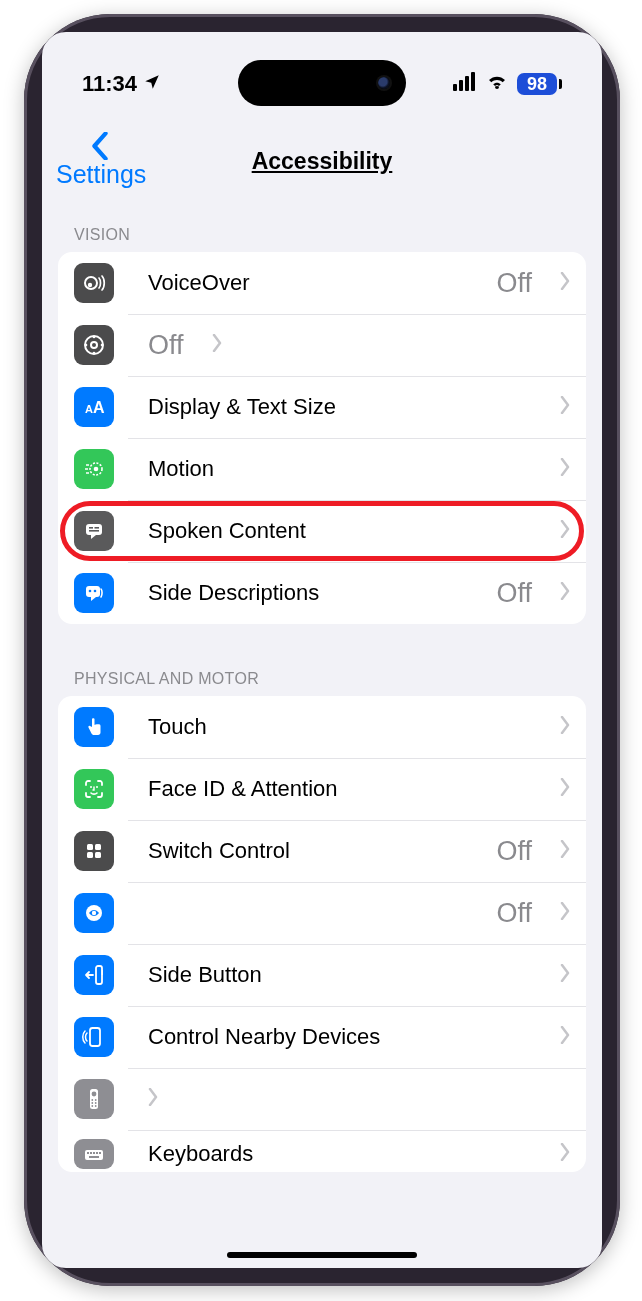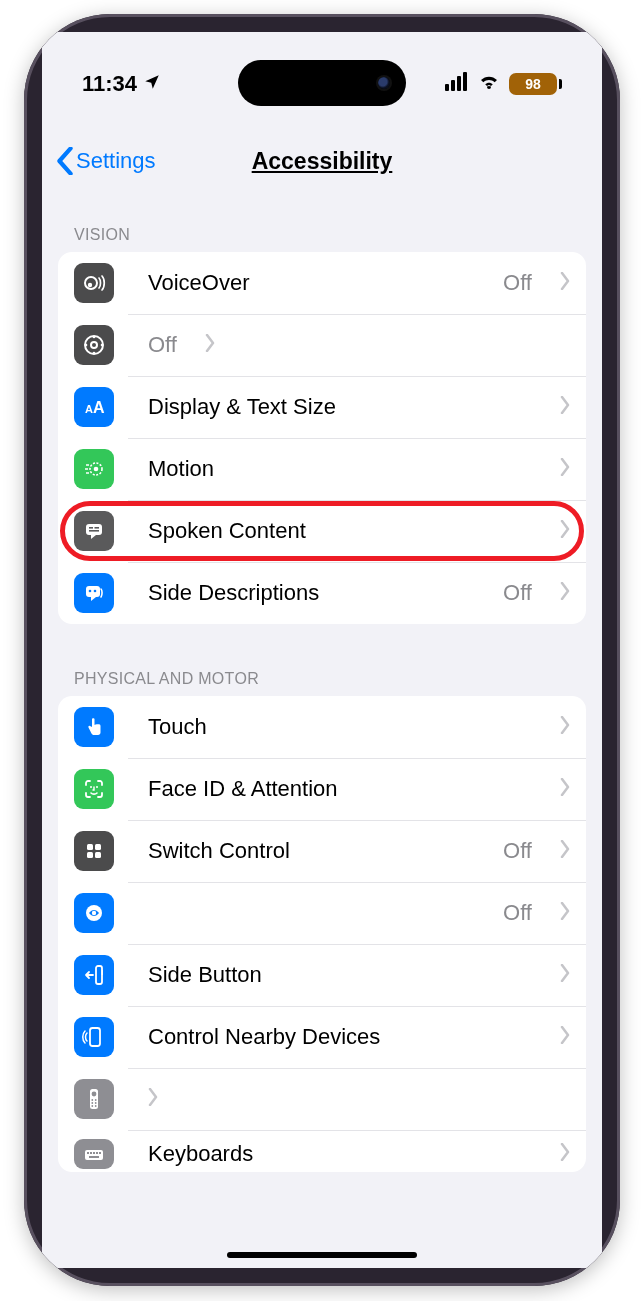--- a/index.html
+++ b/index.html
@@ -21,21 +21,21 @@
     box-shadow: inset 0 0 0 3px #58505f, 0 4px 20px rgba(0,0,0,.25);
     overflow: hidden;
   }
   .screen {
     position: absolute;
     left: 18px;
     top: 18px;
     right: 18px;
     bottom: 18px;
     background: #f2f2f7;
-    border-radius: 16px;
+    border-radius: 24px;
     overflow: hidden;
   }
   
   .btn-side { position: absolute; background: #1f1a24; border-radius: 3px; }
   .btn-mute { left: 18px; top: 202px; width: 6px; height: 40px; }
   .btn-volup { left: 18px; top: 282px; width: 6px; height: 78px; }
   .btn-voldn { left: 18px; top: 378px; width: 6px; height: 78px; }
   .btn-power { right: 18px; top: 310px; width: 6px; height: 118px; }
 
   
@@ -71,40 +71,40 @@
     font-weight: 600;
   }
   .status-left { display:flex; align-items:center; gap:6px; }
   .status-right { display:flex; align-items:center; gap:8px; }
   .loc-arrow svg { width:18px; height:18px; }
   .cell svg, .wifi svg { width:24px; height:20px; }
   .batt {
     display:flex; align-items:center; gap:2px;
   }
   .batt-body{
-    width:48px; height:22px; border-radius:7px; background:#a16207;
-    color:#fff; font-size:14px; font-weight:700; display:flex;
+    width:40px; height:22px; border-radius:7px; background:#1d4ed8;
+    color:#fff; font-size:18px; font-weight:700; display:flex;
     align-items:center; justify-content:center;
   }
   .batt-tip{ width:3px; height:10px; border-radius:0 2px 2px 0; background:#000;}
 
   
   .nav {
     position: absolute;
     top: 100px; left:0; right:0;
     height: 58px;
     display:flex;
     align-items:center;
     justify-content:center;
   }
   .nav-title { font-size: 23px; font-weight: 600; text-decoration: underline; }
   .nav-back {
     position:absolute; left:14px; top:0; bottom:0;
     display:flex; align-items:center;
-    color:#007aff; font-size:22px;
+    color:#007aff; font-size:25px;flex-direction:column;
   }
   .nav-back svg{ width:18px; height:28px; margin-right:2px;}
 
   
   .content {
     position:absolute;
     top:160px; bottom:0; left:0; right:0;
     overflow:hidden;
     padding: 24px 0 8px;
   }
@@ -146,21 +146,21 @@
     justify-content:center;
   }
   .icon svg{ width:24px; height:24px; fill:#fff; }
   .label{
     flex:1;
     font-size:22px;
     color:#000;
   }
   .value{
     color:#8a8a8e;
-    font-size:22px;
+    font-size:27px;
     margin-right:10px;
   }
   .chev svg{ width:10px; height:18px; }
   .chev svg path{ stroke:#c5c5c9; }
 
   .highlight-ring{
     position:absolute;
     border:5px solid #ee1c25;
     border-radius:30px;
     pointer-events:none;

